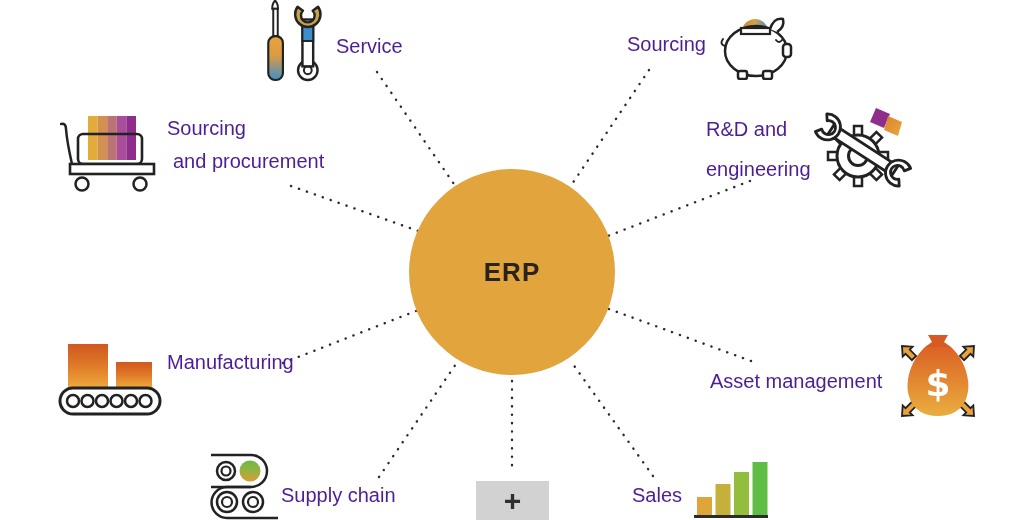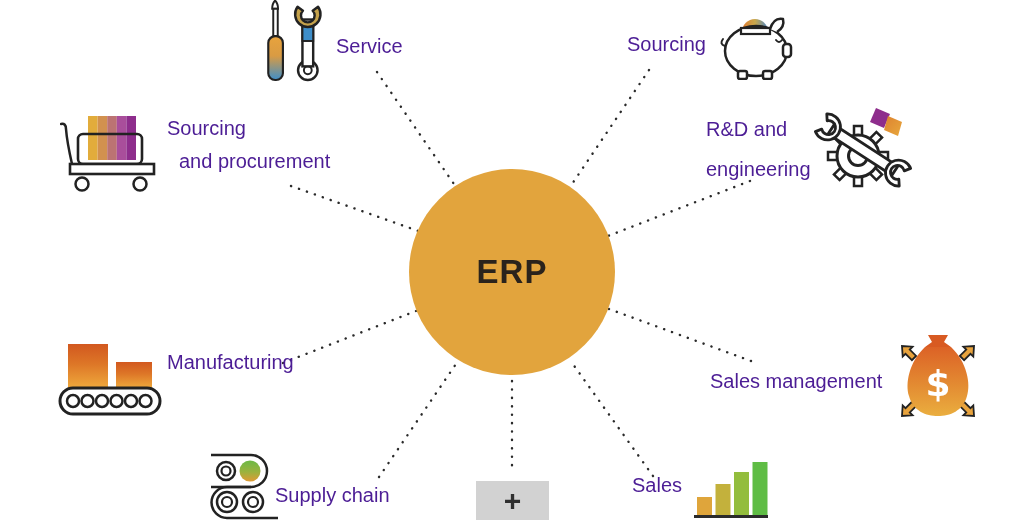--- a/index.html
+++ b/index.html
@@ -4,21 +4,21 @@
 <style>
   html,body{margin:0;padding:0;background:#fff;}
   #stage{position:relative;width:1024px;height:520px;background:#ffffff;overflow:hidden;
          font-family:"Liberation Sans",sans-serif;}
   .lines{position:absolute;left:0;top:0;}
   .node{position:absolute;}
   .node-label{position:absolute;font-size:20px;color:#4c1d95;white-space:nowrap;line-height:27px;}
   .icon{position:absolute;}
   #erp-circle{position:absolute;left:409px;top:169px;width:206px;height:206px;border-radius:50%;
               background:#E2A43D;display:flex;align-items:center;justify-content:center;}
-  #erp-circle span{font-size:33px;font-weight:bold;color:#2a231c;letter-spacing:1px;}
+  #erp-circle span{font-size:26px;font-weight:bold;color:#2a231c;letter-spacing:1px;}
   #plus-box{position:absolute;left:476px;top:481px;width:73px;height:45px;background:#D2D2D2;
             display:flex;align-items:center;justify-content:center;cursor:pointer;}
   #plus-box span{font-size:30px;font-weight:bold;color:#2f2f2f;margin-top:-6px;}
 </style>
 </head>
 <body>
 
 <div id="stage">
 
   <svg class="lines" width="1024" height="520">
@@ -89,21 +89,21 @@
       <rect x="47.2" y="4" width="9.6" height="44" fill="#BC7373"></rect>
       <rect x="56.8" y="4" width="9.6" height="44" fill="#A94E9B"></rect>
       <rect x="66.4" y="4" width="9.6" height="44" fill="#8E2D8C"></rect>
       <rect x="18" y="22" width="64" height="30" rx="5" fill="none" stroke="#222" stroke-width="2.6"></rect>
       <path d="M 12,52 Q 7,30 6,17 Q 6,11 1,12" fill="none" stroke="#222" stroke-width="2.5" stroke-linecap="round"></path>
       <rect x="10" y="52" width="84" height="10" fill="#fff" stroke="#222" stroke-width="2.6"></rect>
       <circle cx="22" cy="72" r="6.5" fill="#fff" stroke="#222" stroke-width="2.5"></circle>
       <circle cx="80" cy="72" r="6.5" fill="#fff" stroke="#222" stroke-width="2.5"></circle>
     </svg>
     <span class="node-label" style="left:167px;top:115px">Sourcing</span>
-    <span class="node-label" style="left:179px;top:148px">and procurement</span>
+    <span class="node-label" style="left:173px;top:148px">and procurement</span>
   </div>
 
   <div class="node">
     <svg class="icon" style="left:812px;top:100px" width="102" height="92" viewBox="0 0 102 92">
       <defs>
         <linearGradient id="gpiece" x1="0" y1="0" x2="1" y2="1">
           <stop offset="0" stop-color="#DD8230"></stop>
             <stop offset="1" stop-color="#E8A83C"></stop>
         </linearGradient>
       </defs>
@@ -175,21 +175,21 @@
             <polygon points="0,-3 9,-3 9,-7 17,0 9,7 9,3 0,3" fill="#E8A33D" stroke="#222" stroke-width="1.8"></polygon>
           </g>
         <g transform="translate(66,72) rotate(45)">
             <polygon points="0,-3 9,-3 9,-7 17,0 9,7 9,3 0,3" fill="#E8A33D" stroke="#222" stroke-width="1.8"></polygon>
           </g>
       </g>
       <path d="M 32,3 L 52,3 L 48,10 L 55,15 L 29,15 L 36,10 Z" fill="#D85A22"></path>
       <path d="M 29,15 C 13,30 9,52 13,64 C 17,79 30,84 42,84 C 54,84 67,79 71,64 C 75,52 71,30 55,15 Z" fill="url(#gbag)"></path>
       <text x="42" y="64" text-anchor="middle" font-family="DejaVu Sans, sans-serif" font-size="36" font-weight="bold" fill="#fff">$</text>
     </svg>
-    <span class="node-label" style="left:710px;top:368px">Sales management</span>
+    <span class="node-label" style="left:710px;top:368px">Asset management</span>
   </div>
 
   <div class="node">
     <svg class="icon" style="left:206px;top:452px" width="74" height="68" viewBox="0 0 74 68">
       <defs>
         <linearGradient id="groll" x1="0" y1="0" x2="0" y2="1">
           <stop offset="0" stop-color="#6CB946"></stop>
             <stop offset="0.55" stop-color="#9CB23E"></stop>
             <stop offset="1" stop-color="#E09A34"></stop>
         </linearGradient>
@@ -197,31 +197,31 @@
       <path d="M 5,3 H 45 A 16 16 0 0 1 45,35 H 5" fill="none" stroke="#222" stroke-width="2.5"></path>
       <path d="M 45,35 H 21 A 15.5 15.5 0 0 0 21,66 H 72" fill="none" stroke="#222" stroke-width="2.5"></path>
       <circle cx="20" cy="19" r="9" fill="#fff" stroke="#222" stroke-width="2.5"></circle>
       <circle cx="20" cy="19" r="4.5" fill="#fff" stroke="#222" stroke-width="2.2"></circle>
       <circle cx="44" cy="19" r="10.5" fill="url(#groll)"></circle>
       <circle cx="21" cy="50" r="10" fill="#fff" stroke="#222" stroke-width="2.5"></circle>
       <circle cx="21" cy="50" r="5" fill="#fff" stroke="#222" stroke-width="2.2"></circle>
       <circle cx="47" cy="50" r="10" fill="#fff" stroke="#222" stroke-width="2.5"></circle>
       <circle cx="47" cy="50" r="5" fill="#fff" stroke="#222" stroke-width="2.2"></circle>
     </svg>
-    <span class="node-label" style="left:275px;top:482px">Supply chain</span>
+    <span class="node-label" style="left:281px;top:482px">Supply chain</span>
   </div>
 
   <div class="node">
     <svg class="icon" style="left:694px;top:456px" width="74" height="62" viewBox="0 0 74 62">
       <rect x="3" y="41" width="15" height="18" fill="#DFA53B"></rect>
       <rect x="21.5" y="28" width="15" height="31" fill="#C3B13C"></rect>
       <rect x="40" y="16" width="15" height="43" fill="#93BD3D"></rect>
       <rect x="58.5" y="6" width="15" height="53" fill="#5FBD45"></rect>
       <rect x="0" y="59" width="74" height="3" fill="#2b2b2b"></rect>
     </svg>
-    <span class="node-label" style="left:632px;top:472px">Sales</span>
+    <span class="node-label" style="left:632px;top:482px">Sales</span>
   </div>
 
   <div id="plus-box">
     <span>+</span>
   </div>
 
 </div>
 
 </body></html>

